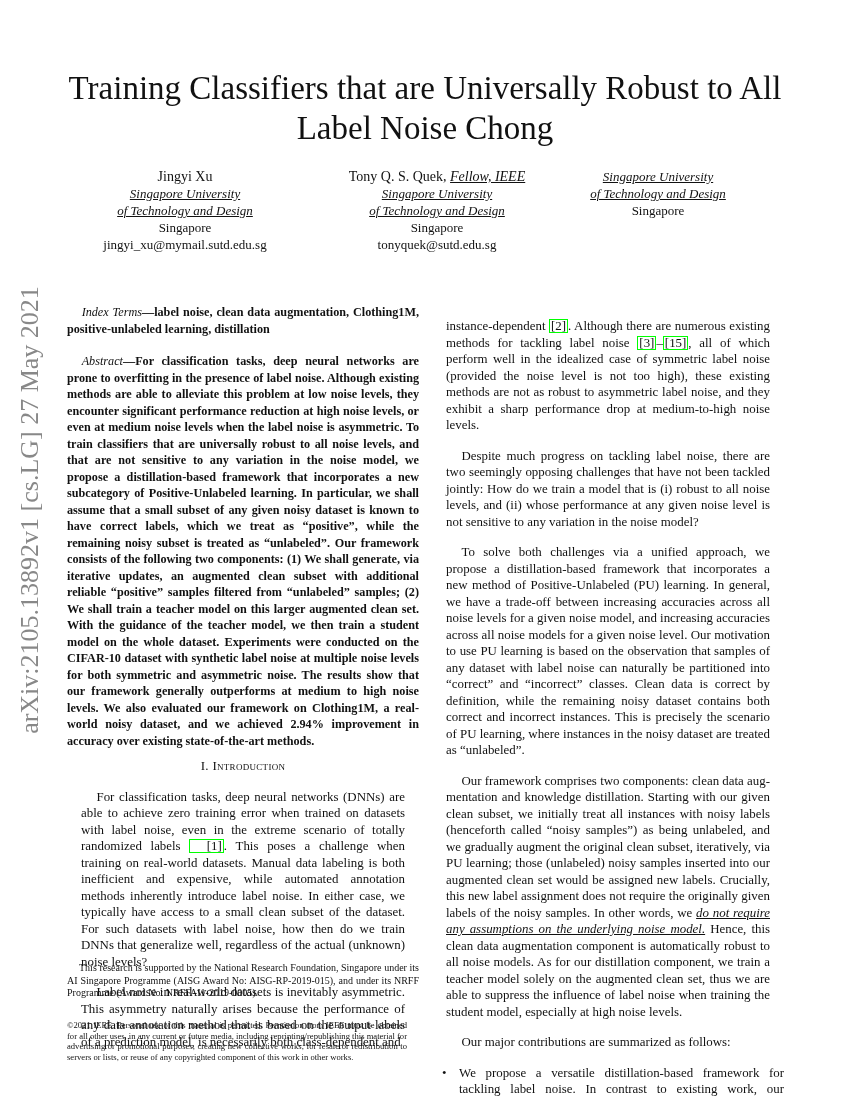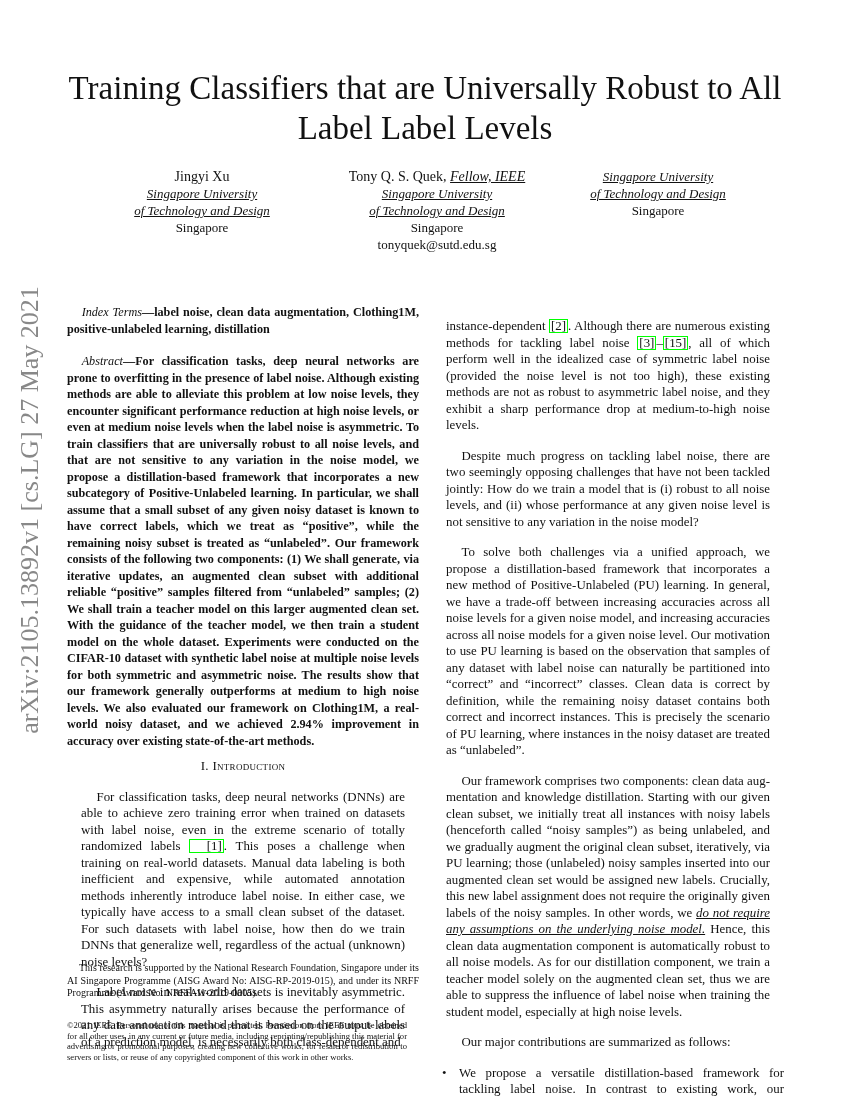--- a/index.html
+++ b/index.html
@@ -4,21 +4,21 @@
 <style>
   html, body { margin: 0; padding: 0; background: #ffffff; }
   body { width: 850px; height: 1100px; position: relative; overflow: hidden;
          font-family: "Liberation Serif", "DejaVu Serif", serif; color: #111; }
   .title { position: absolute; left: 60px; top: 68px; width: 730px; text-align: center;
            font-size: 33px; line-height: 40px; }
   .authors { position: absolute; top: 168px; left: 60px; width: 730px; }
   .author { position: absolute; text-align: center; font-size: 13px; line-height: 17px; width: 240px; }
   .author .name { font-size: 14px; }
   .author .aff { font-style: italic; text-decoration: underline; }
-  .a1 { left: 22px; }
+  .a1 { left: 5px; }
   .a2 { left: 257px; }
   .a3 { left: 478px; }
   .sidebar { position: absolute; left: 0px; top: 270px; width: 60px; height: 480px; }
   .sidebar span { position: absolute; left: 50%; top: 50%; transform: translate(-50%, -50%) rotate(-90deg);
                   white-space: nowrap; font-size: 26px; color: #888; font-family: "Liberation Serif", serif; }
   .col { position: absolute; width: 352px; font-size: 12.9px; line-height: 16.5px; text-align: justify; }
   .col-left { left: 67px; top: 304px; }
   .col-right { left: 432px; top: 304px; }
   .col p { margin: 14px; text-indent: 1.2em; hyphens: manual; }
   .col p.noindent { text-indent: 0; }
@@ -36,28 +36,29 @@
   .bullet-list li .dot { position: absolute; left: 10px; top: 0; }
   em { font-style: italic; text-decoration: underline; }
 </style>
 </head>
 <body>
 
 <div class="sidebar">
   <span>arXiv:2105.13892v1  [cs.LG]  27 May 2021</span>
 </div>
 
-<div class="title">Training Classifiers that are Universally Robust to All Label Label Levels</div>
+<div class="title">Training Classifiers that are Universally Robust to All Label Noise Chong</div>
 
 <div class="authors">
   <div class="author a1">
     <div class="name"><span>Jingyi Xu</span></div>
     <div class="aff">Singapore University</div>
     <div class="aff">of Technology and Design</div>
     <div>Singapore</div>
+    <div>jingyi_xu@mymail.sutd.edu.sg</div>
   </div>
   <div class="author a2">
     <div class="name"><span>Tony Q. S. Quek, </span><em>Fellow, IEEE</em></div>
     <div class="aff">Singapore University</div>
     <div class="aff">of Technology and Design</div>
     <div>Singapore</div>
     <div>tonyquek@sutd.edu.sg</div>
   </div>
   <div class="author a3">
     <div class="aff">Singapore University</div>

